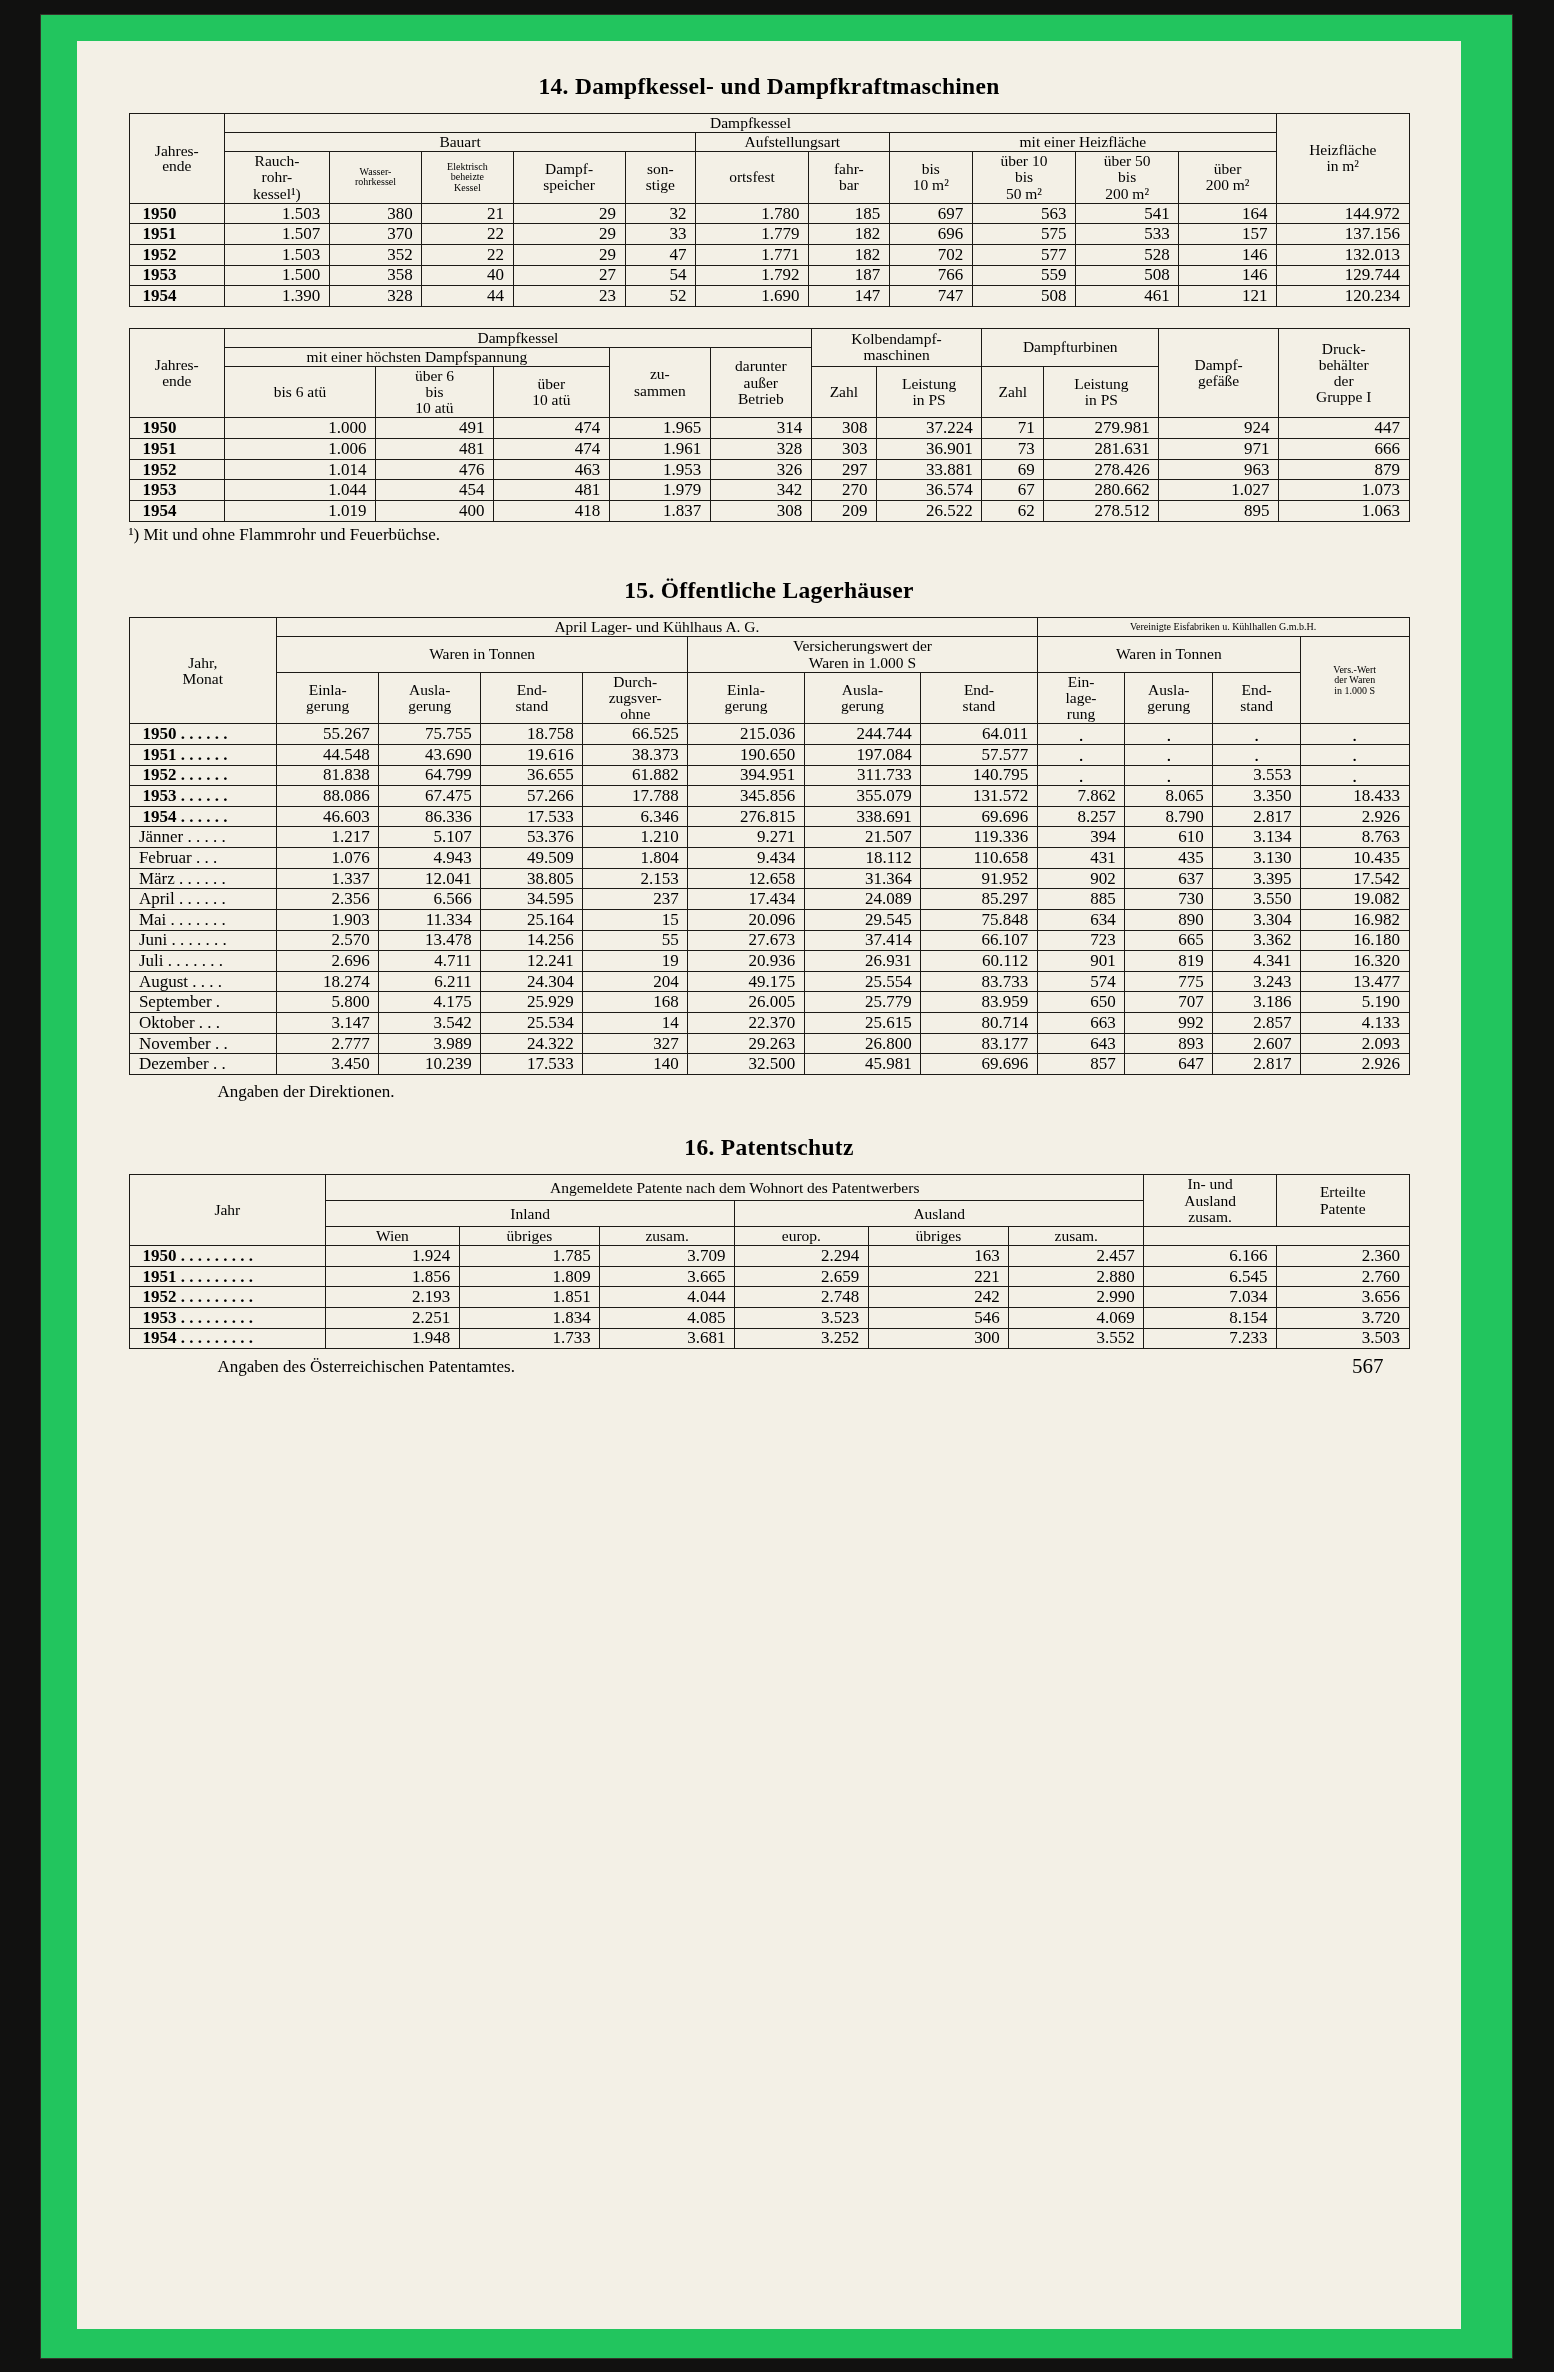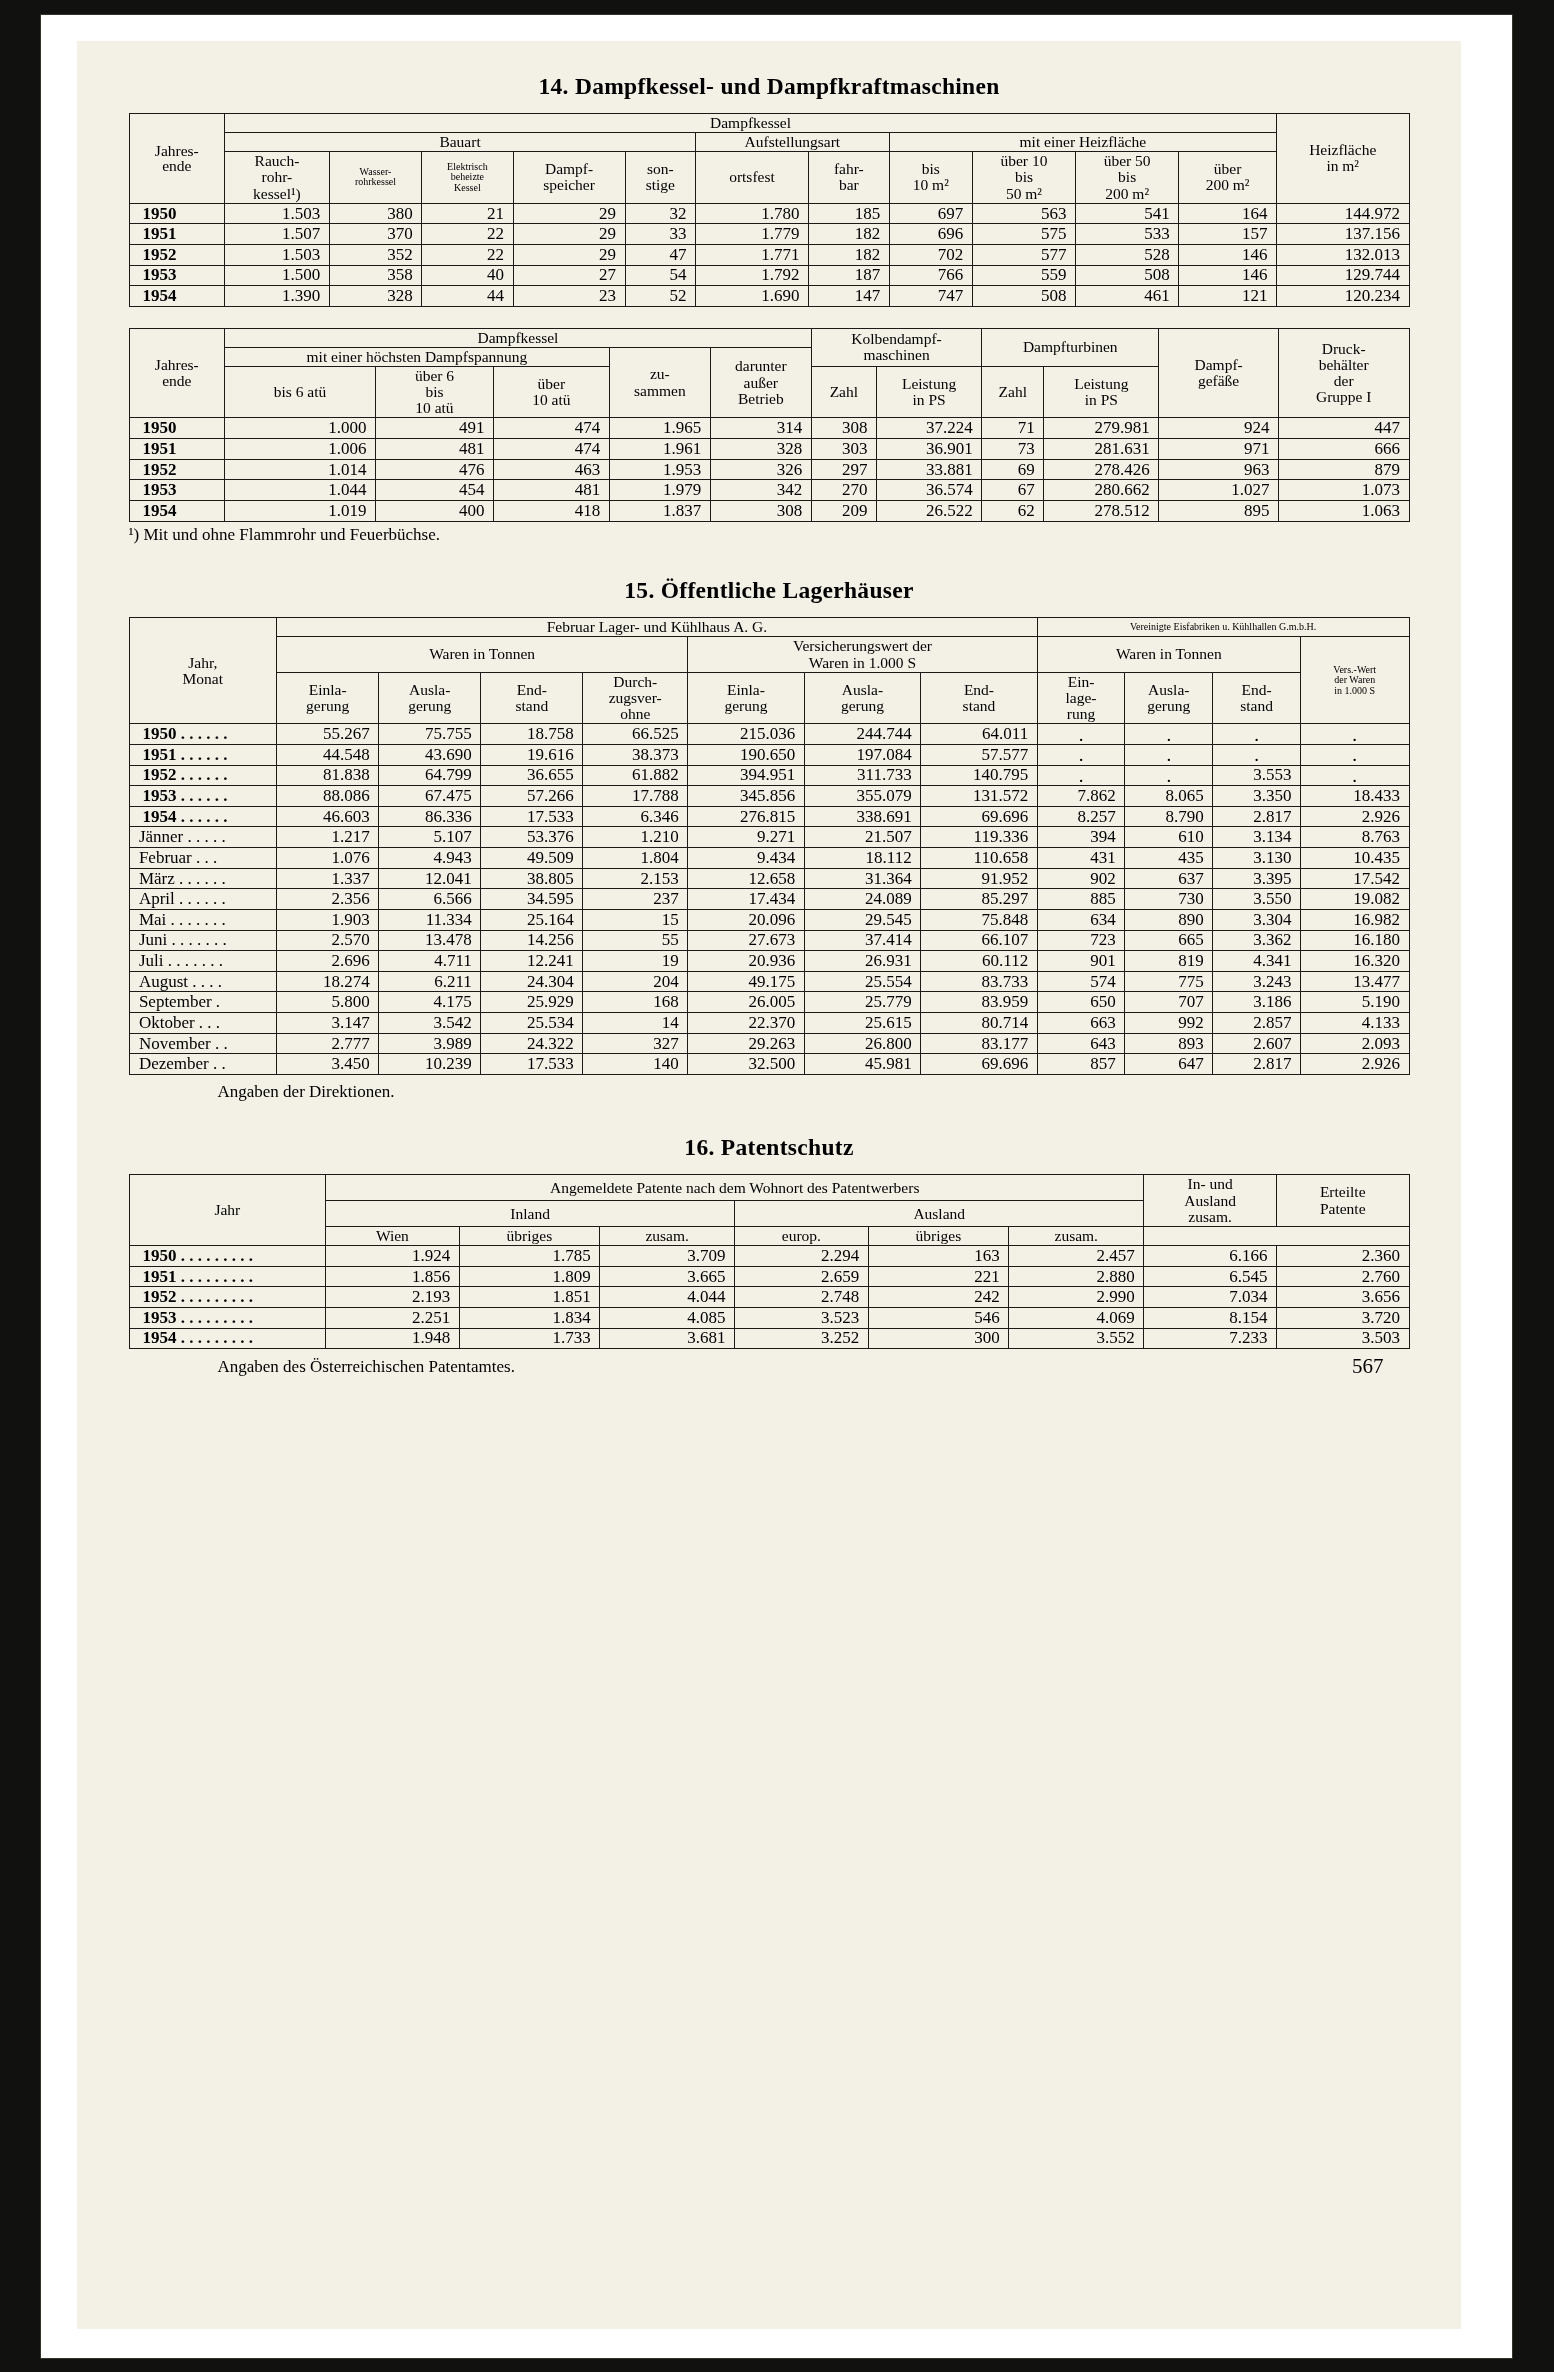--- a/index.html
+++ b/index.html
@@ -5,21 +5,21 @@
   html,body{margin:0;padding:0;}
   body{
     width:1555px;height:2373px;
     background:#111110;
     font-family:"Liberation Serif", serif;
   }
   .page{
     position:absolute;
     left:41px; top:15px;
     width:1471px; height:2343px;
-    background:#ffffff;
+    background:#22c55e;
     box-shadow:0 0 0 0.9px #3a382e;
   }
   .sheet{
     position:absolute;
     left:36px; top:26px;
     width:1384px; height:2288px;
     background:#f3f0e6;
     padding:0;
   }
   .inner{
@@ -332,21 +332,21 @@
         <span>Öffentliche Lagerhäuser</span>
       </h2>
 
       <table class="frame">
         <thead>
           <tr>
             <th rowspan="3" style="width:139px">
                 <span style="display:block;white-space:pre-line">Jahr,
 Monat</span>
               </th>
-            <th colspan="7">Februar Lager- und Kühlhaus A. G.</th>
+            <th colspan="7">April Lager- und Kühlhaus A. G.</th>
             <th colspan="4" class="thin">Vereinigte Eisfabriken u. Kühlhallen G.m.b.H.</th>
           </tr>
           <tr>
             <th colspan="4">Waren in Tonnen</th>
             <th colspan="3" style="white-space:pre-line">Versicherungswert der
 Waren in 1.000 S</th>
             <th colspan="3">Waren in Tonnen</th>
             <th rowspan="2" class="thin" style="white-space:pre-line;width:100px">Vers.-Wert
 der Waren
 in 1.000 S</th>

